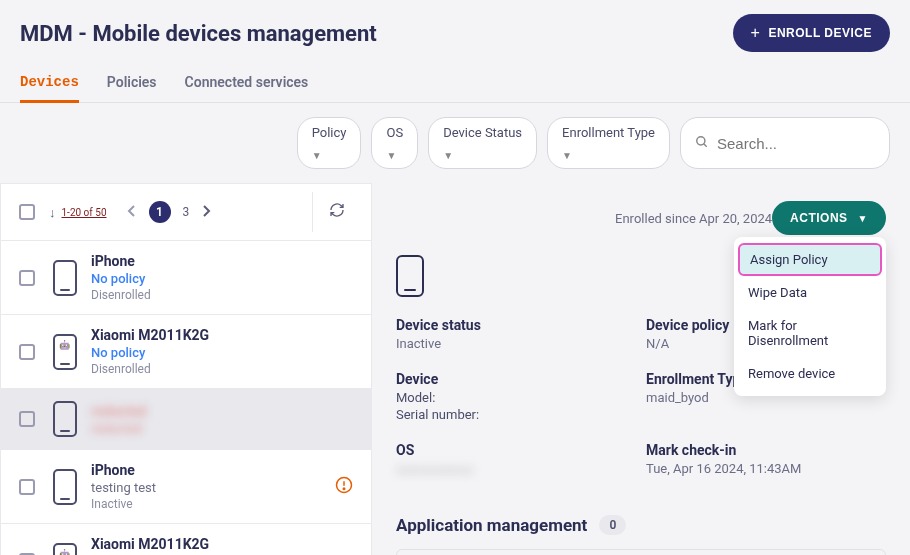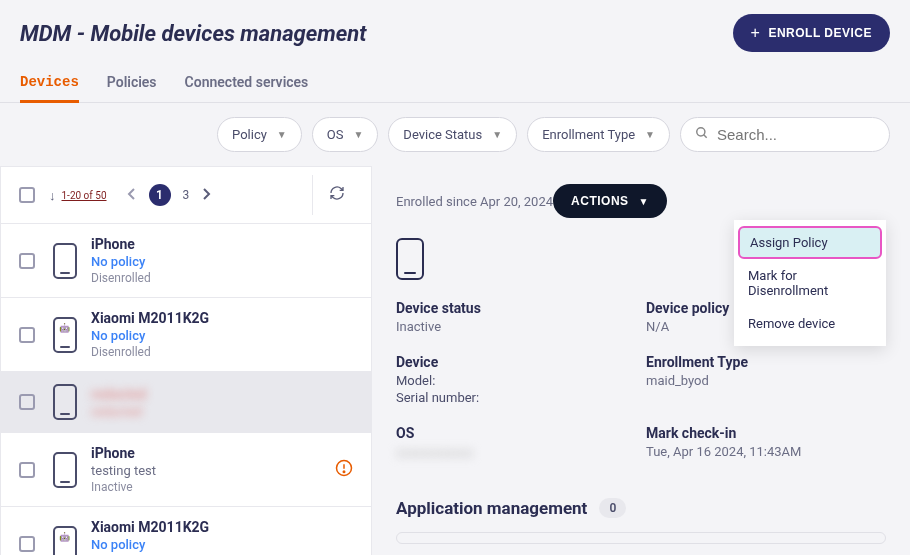--- a/index.html
+++ b/index.html
@@ -1,25 +1,25 @@
 <!DOCTYPE html>
 <html><head>
 <meta charset="utf-8">
 <style>
 * { box-sizing: border-box; margin: 0; padding: 0; }
 body { font-family: -apple-system, BlinkMacSystemFont, "Segoe UI", Roboto, Arial, sans-serif; background: #f4f4f7; color: #2b2d52; width: 910px; height: 555px; overflow: hidden; }
 .header { display: flex; justify-content: space-between; align-items: center; padding: 14px 20px 10px; }
-.header h1 { font-size: 22px; font-weight: 700; color: #2b2d52; font-style: italic; }
+.header h1 { font-size: 22px; font-weight: 700; color: #2b2d52; }
 .enroll-btn { background: #2b2d6e; color: #fff; border: none; border-radius: 20px; padding: 10px 18px; font-size: 12px; font-weight: 700; letter-spacing: 0.5px; display: flex; align-items: center; gap: 8px; cursor: pointer; }
 .enroll-btn .plus { font-size: 16px; font-weight: 400; }
 .tabs { display: flex; gap: 28px; padding: 4px 20px 0; border-bottom: 1px solid #e0e0e6; }
 .tab { font-size: 14px; font-weight: 600; color: #6b6d85; padding: 8px 0 10px; cursor: pointer; }
 .tab.active { color: #e85c00; border-bottom: 3px solid #e85c00; margin-bottom: -1px; font-family: Liberation Mono, monospace; }
 .filters { display: flex; gap: 10px; padding: 14px 20px; justify-content: flex-end; }
-.filter-pill { background: #fff; border: 1px solid #d6d6de; border-radius: 18px; padding: 7px 14px; font-size: 13px; color: #4a4c6a; display: flex; align-items: center; gap: 10px; cursor: pointer; }
+.filter-pill { background: #fff; border: 1px solid #d6d6de; border-radius: 18px; padding: 7px 14px; font-size: 13px; color: #4a4c6a; display: flex; align-items: flex-start; gap: 10px; cursor: pointer; flex-direction: column; }
 .filter-pill .chev { font-size: 10px; color: #888; }
 .search-pill { background: #fff; border: 1px solid #d6d6de; border-radius: 18px; padding: 7px 14px; display: flex; align-items: center; gap: 8px; width: 210px; }
 .search-pill input { border: none; outline: none; font-size: 15px; color: #000000; flex: 1; background: transparent; }
 .search-pill .mag { color: #888; }
 .main { display: flex; gap: 0; }
 .left { width: 372px; background: #fff; border: 1px solid #e8e8ed; }
 .pager-row { display: flex; align-items: center; padding: 8px 10px; border-bottom: 1px solid #e8e8ed; }
 .chk { width: 16px; height: 16px; border: 2px solid #9a9ab0; border-radius: 3px; margin: 4px 10px 4px 8px; flex-shrink: 0; display: inline-block; }
 .pager-text { font-size: 10px; color: #7f1d1d; text-decoration: underline; margin-left: 6px; }
 .pager-arrow { color: #5a5c78; padding: 0 6px; cursor: pointer; font-size: 14px; }
@@ -33,24 +33,24 @@
 .dev-icon.apple::before { content: ""; position: absolute; top: 6px; left: 50%; transform: translateX(-50%); font-size: 10px; color: #4a4c6a; }
 .dev-icon.android::before { content: "🤖"; position: absolute; top: 4px; left: 50%; transform: translateX(-50%); font-size: 9px; filter: hue-rotate(80deg) saturate(2); }
 .dev-info { flex: 1; }
 .dev-name { font-size: 14px; font-weight: 700; color: #2b2d52; }
 .dev-policy { font-size: 13px; color: #3b82f6; font-weight: 500; margin-top: 2px; }
 .dev-policy.plain { color: #6b6d85; font-weight: 400; }
 .dev-status { font-size: 12px; color: #8a8ca0; margin-top: 2px; }
 .dev-name.blur, .dev-policy.blur { filter: blur(4px); color: #e0a0a0; }
 .warn-icon { color: #e85c00; font-size: 18px; margin-right: 8px; }
 .right { flex: 1; padding: 18px 24px; position: relative; }
-.enrolled-row { display: flex; justify-content: flex-start; align-items: center; margin-bottom: 20px; }
+.enrolled-row { display: flex; justify-content: flex-end; align-items: center; margin-bottom: 20px; }
 .enrolled-text { font-size: 13px; color: #6b6d85; }
-.actions-btn { background: #0f172a; color: #fff; border: none; border-radius: 20px; padding: 10px 18px; font-size: 12px; font-weight: 700; letter-spacing: 0.5px; display: flex; align-items: center; gap: 10px; cursor: pointer; }
-.actions-menu { position: absolute; right: 24px; top: 54px; background: #fff; box-shadow: 0 4px 16px rgba(0,0,0,0.12); border-radius: 0; padding: 6px 0; width: 152px; z-index: 10; }
+.actions-btn { background: #0f766e; color: #fff; border: none; border-radius: 20px; padding: 10px 18px; font-size: 12px; font-weight: 700; letter-spacing: 0.5px; display: flex; align-items: center; gap: 10px; cursor: pointer; }
+.actions-menu { position: absolute; right: 24px; top: 54px; background: #fff; box-shadow: 0 4px 16px rgba(0,0,0,0.12); border-radius: 8px; padding: 6px 0; width: 152px; z-index: 10; }
 .actions-menu .item { padding: 9px 14px; font-size: 13px; color: #2b2d52; cursor: pointer; }
 .actions-menu .item.highlight { background: #d9f0f3; border: 2px solid #e856c4; border-radius: 6px; margin: 0 4px; padding: 7px 10px; }
 .detail-icon { width: 28px; height: 42px; border: 2px solid #2b2d52; border-radius: 6px; position: relative; margin-bottom: 20px; }
 .detail-icon::before { content: ""; position: absolute; top: 7px; left: 50%; transform: translateX(-50%); font-size: 11px; }
 .detail-icon::after { content: ""; position: absolute; bottom: 4px; left: 50%; transform: translateX(-50%); width: 12px; height: 2px; background: #2b2d52; border-radius: 1px; }
 .info-grid { display: grid; grid-template-columns: 1fr 1fr; column-gap: 10px; row-gap: 6px; }
 .info-block { margin-bottom: 14px; }
 .info-label { font-size: 14px; font-weight: 700; color: #2b2d52; margin-bottom: 3px; }
 .info-value { font-size: 13px; color: #6b6d85; }
 .info-sub { font-size: 13px; color: #4a4c6a; margin-top: 2px; }
@@ -194,20 +194,21 @@
     <div class="enrolled-row">
       <span class="enrolled-text">Enrolled since Apr 20, 2024</span>
       <button class="actions-btn">
         <span>ACTIONS</span>
         <span style="font-size:10px;">▼</span>
       </button>
     </div>
 
     <div class="actions-menu">
       <div class="item highlight">Assign Policy</div>
+      <div class="item">Wipe Data</div>
       <div class="item">Mark for Disenrollment</div>
       <div class="item">Remove device</div>
     </div>
 
     <div class="detail-icon"></div>
 
     <div class="info-grid">
       <div class="info-block col1">
         <div class="info-label">Device status</div>
         <div class="info-value">Inactive</div>

